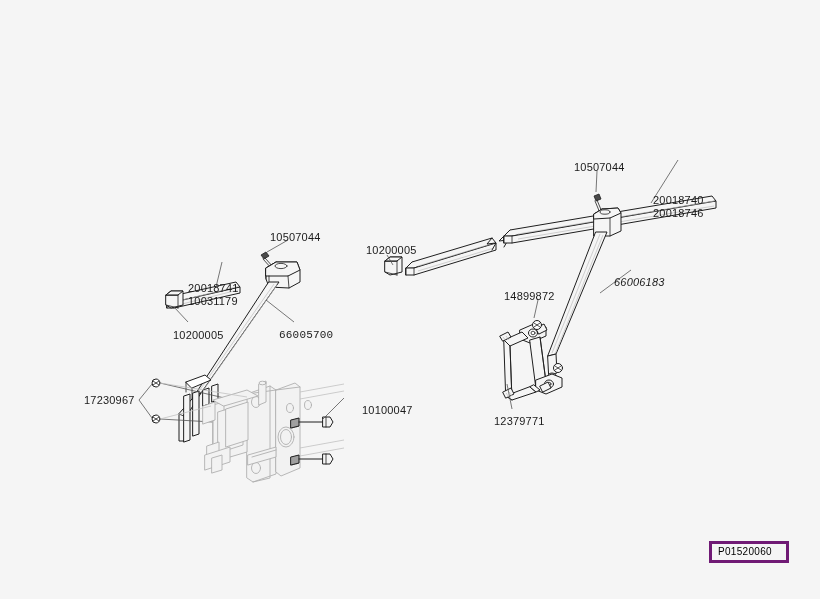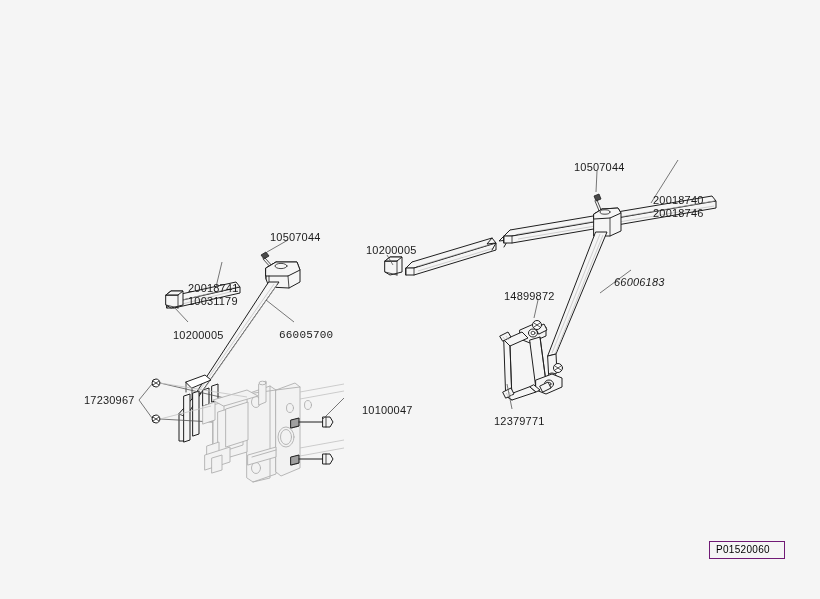--- a/index.html
+++ b/index.html
@@ -29,21 +29,21 @@
     color: #1a1a1a;
     white-space: nowrap;
     letter-spacing: 0.2px;
     line-height: 13px;
   }
   .label.two-line { line-height: 13px; margin-top: 46px; }
   #diagram-id-box {
     position: absolute;
     left: 709px;
     top: 541px;
-    border: 1px solid #701a75;
+    border: 3px solid #701a75;
     background: #f5f5f5;
     padding: 2px 14px 3px 6px;
     font-family: "Liberation Sans", sans-serif;
     font-size: 10px;
     color: #000000;
     letter-spacing: 0.3px;
   }
 </style>
 </head>
 <body>

